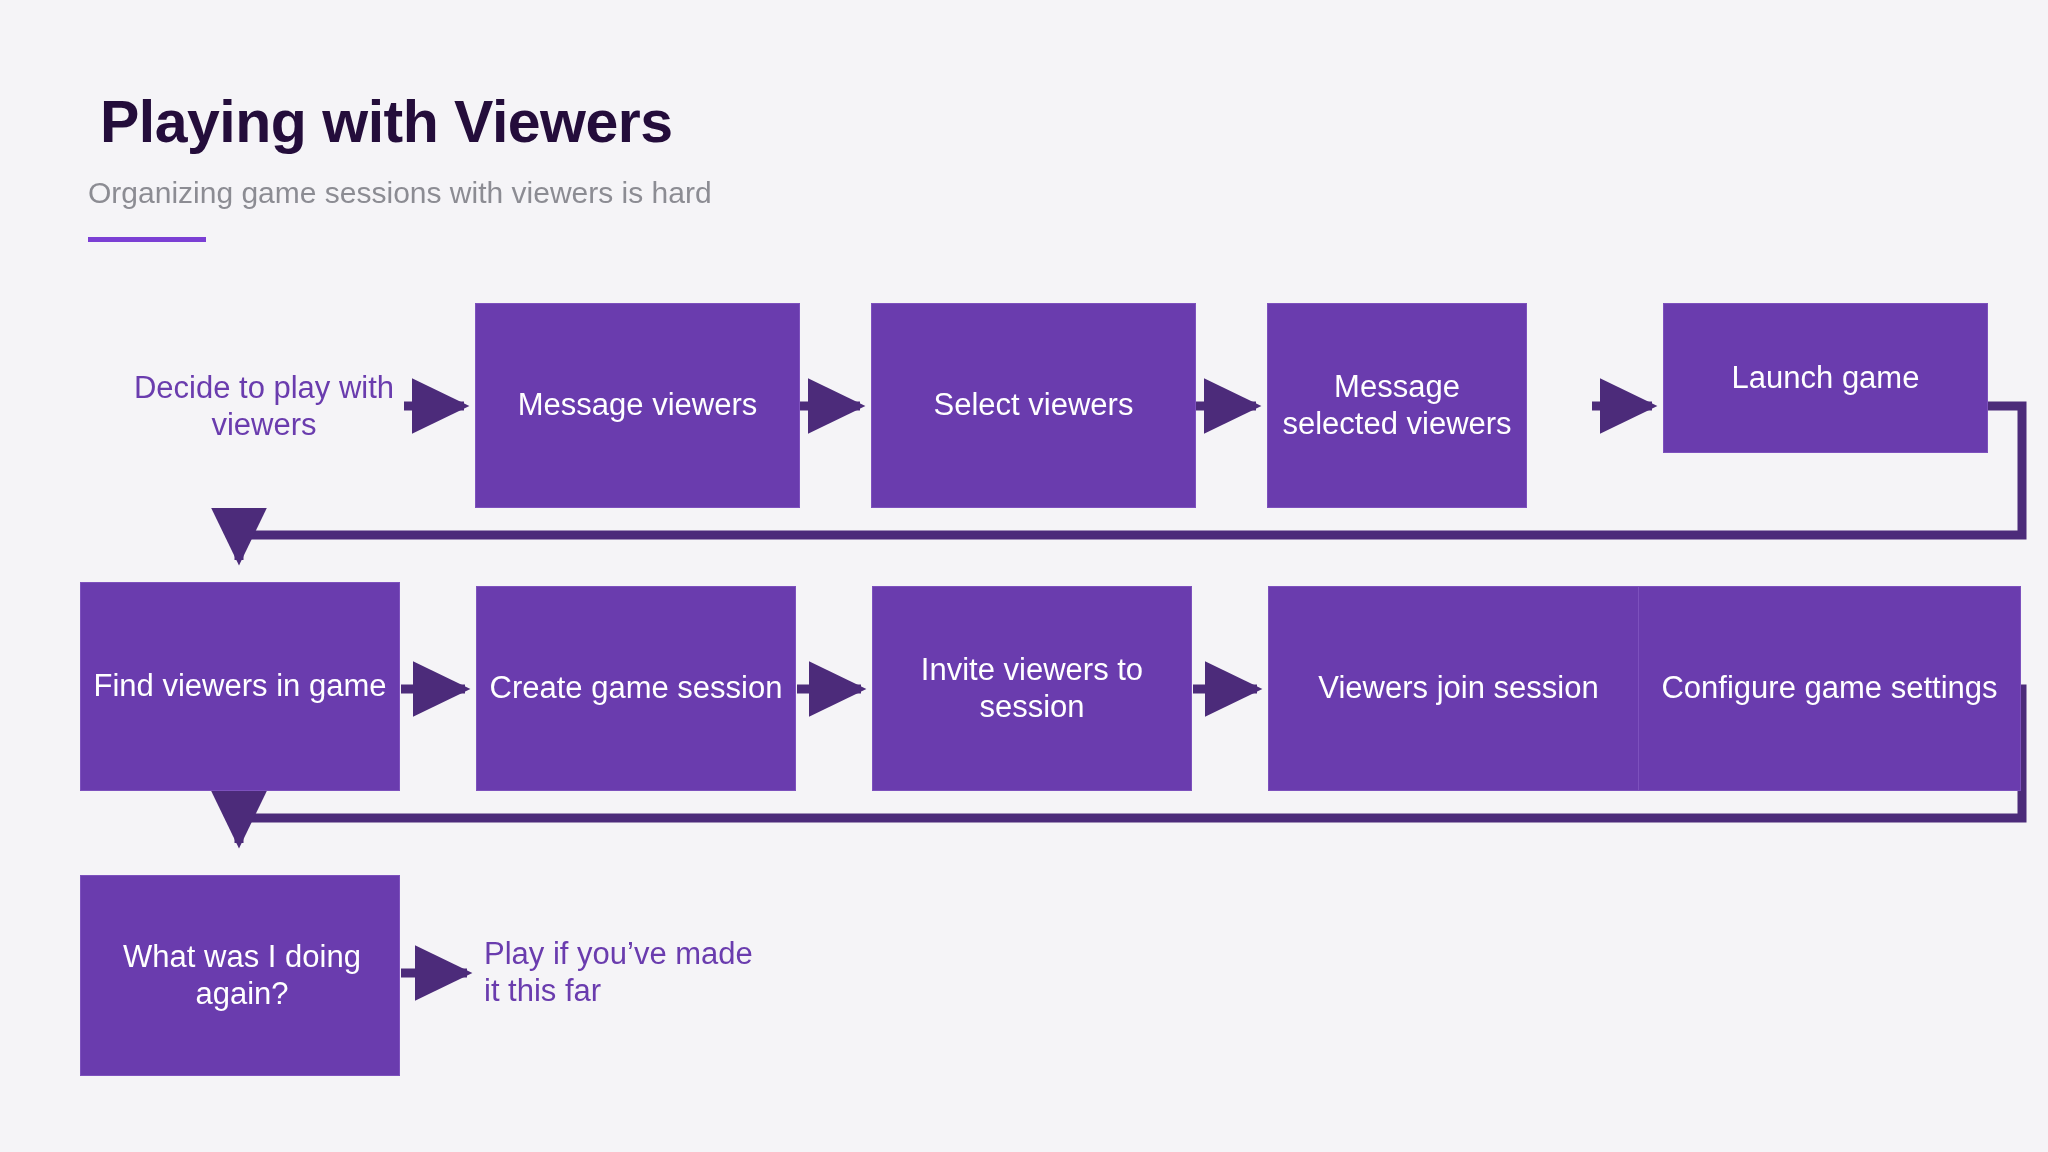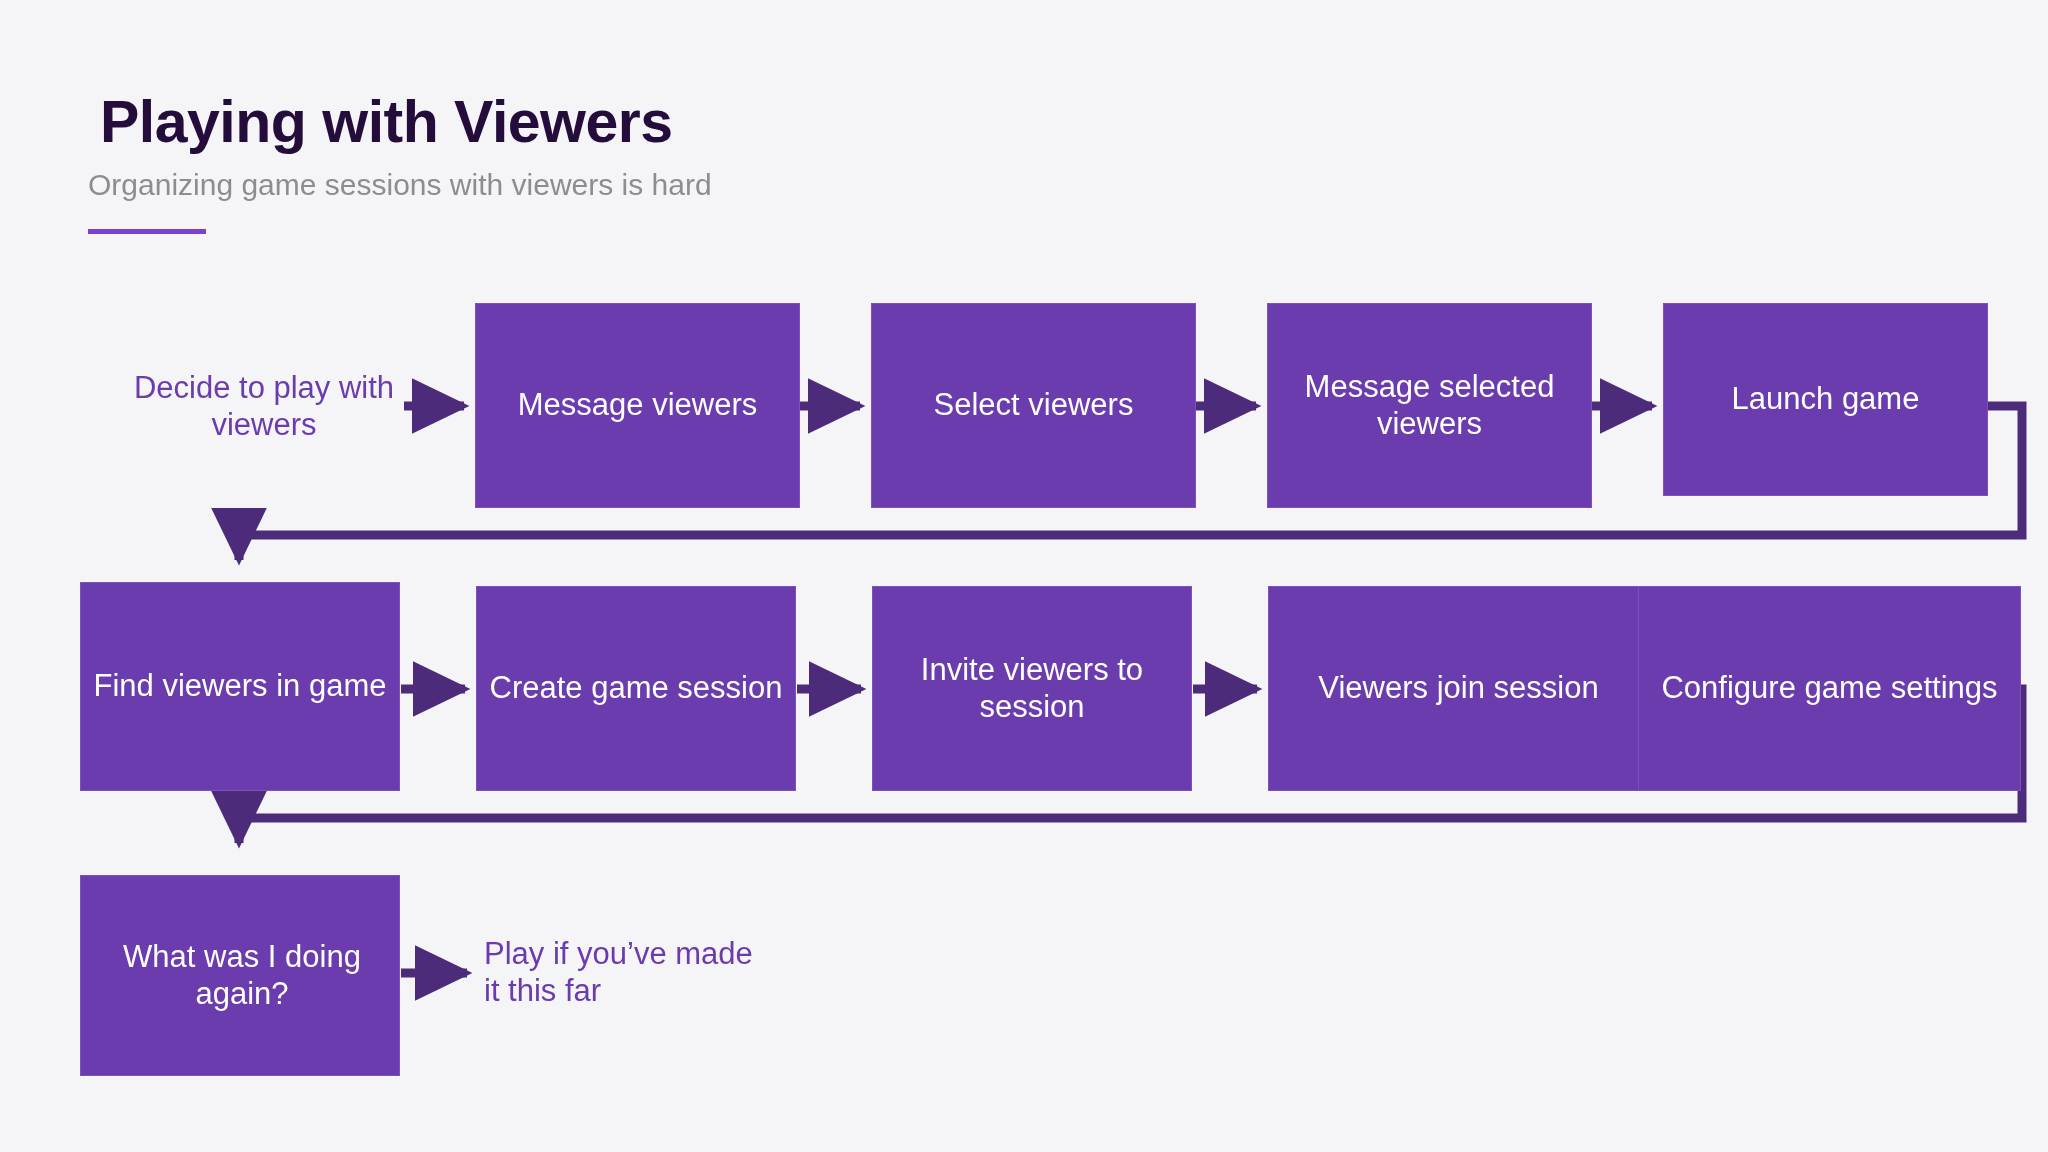--- a/index.html
+++ b/index.html
@@ -28,21 +28,21 @@
     color: #240d3b;
     letter-spacing: -0.5px;
     line-height: 1.05;
     margin: 12px;
     white-space: nowrap;
   }
   #page-subtitle {
     font-size: 30px;
     font-weight: 300;
     color: #8c8c93;
-    margin-top: 14px;
+    margin-top: 22px;
     line-height: 1.1;
     white-space: nowrap;
   }
   #title-rule {
     margin-top: 28px;
     width: 118px;
     height: 5px;
     background: #7b3fd4;
   }
 
@@ -135,23 +135,23 @@
 
     <line x1="401" y1="973" x2="467" y2="973" stroke="#4c2b7a" stroke-width="9" fill="none" marker-end="url(#arrowhead)"></line>
   </svg>
 
   <div class="label-text" style="left:130px; top:365px; width:268px; height:84px;">Decide to play with viewers</div>
 
   <div class="node" style="left:475px; top:303px; width:325px; height:205px;">Message viewers</div>
 
   <div class="node" style="left:871px; top:303px; width:325px; height:205px;">Select viewers</div>
 
-  <div class="node" style="left:1267px; top:303px; width:325px; height:205px;">Message selected viewers</div>
+  <div class="node" style="left:1267px; top:303px; width:260px; height:205px;">Message selected viewers</div>
 
-  <div class="node" style="left:1663px; top:303px; width:325px; height:193px;">Launch game</div>
+  <div class="node" style="left:1663px; top:303px; width:325px; height:150px;">Launch game</div>
 
   <div class="node" style="left:80px; top:582px; width:320px; height:209px;">Find viewers in game</div>
 
   <div class="node" style="left:476px; top:586px; width:320px; height:205px;">Create game session</div>
 
   <div class="node" style="left:872px; top:586px; width:320px; height:205px;">Invite viewers to session</div>
 
   <div class="node" style="left:1268px; top:586px; width:381px; height:205px;">Viewers join session</div>
 
   <div class="node" style="left:1638px; top:586px; width:383px; height:205px;">Configure game settings</div>

